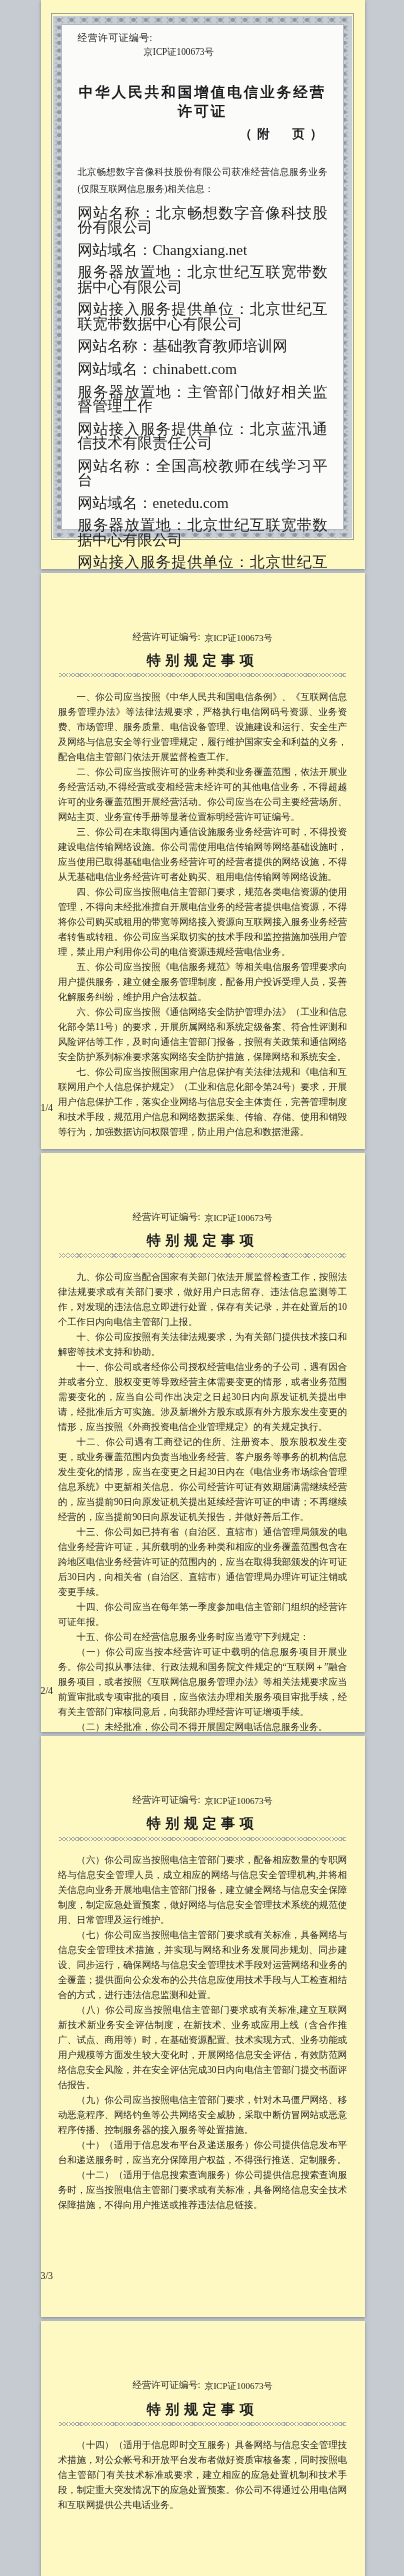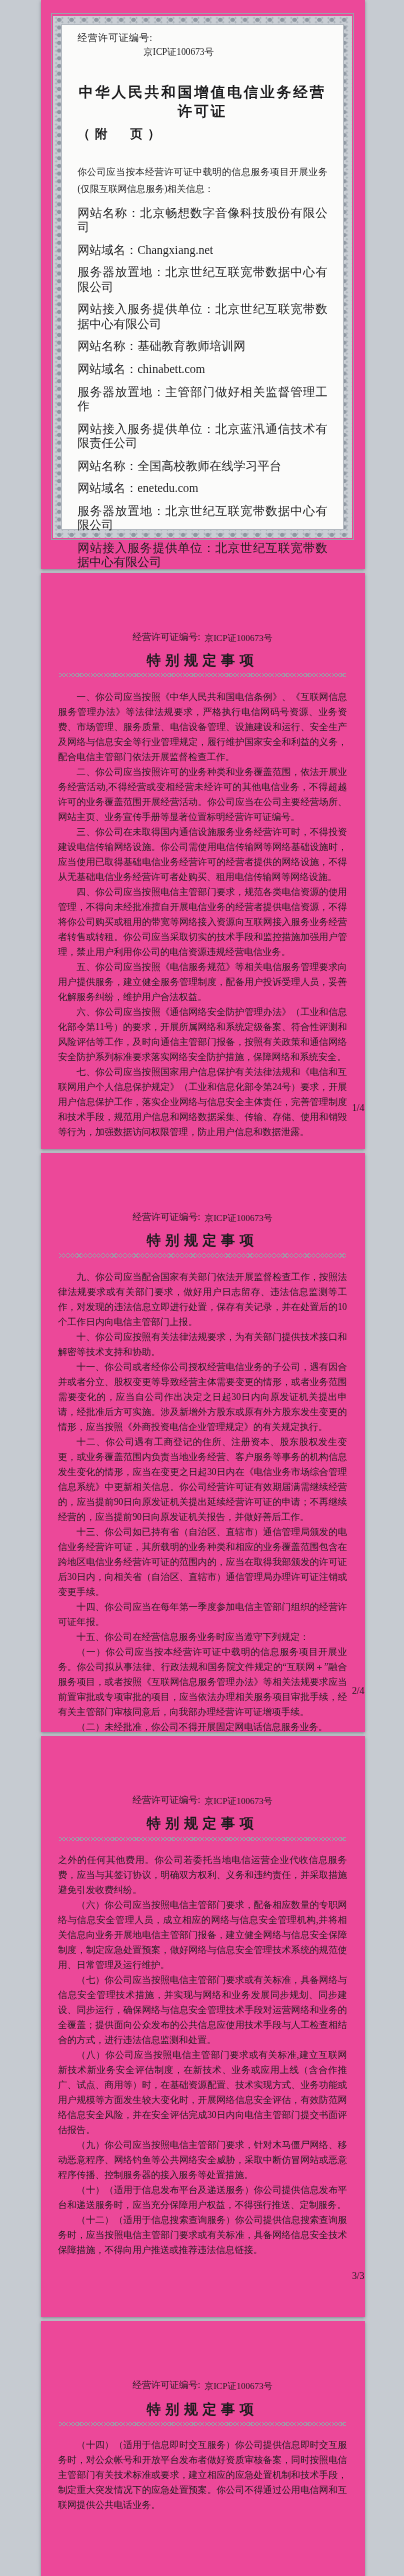--- a/index.html
+++ b/index.html
@@ -6,21 +6,21 @@
   body{
     width:405px;
     background:#c6cbd1;
     font-family:"Liberation Serif","DejaVu Serif",serif;
     color:#1c1c1e;
   }
   .page{
     position:relative;
     width:324px;
     margin:0 auto 4.1px auto;
-    background:#ec4899;
+    background:#fef9c3;
     box-shadow:0 1px 3.1px rgba(60,68,80,.5);
     box-sizing:border-box;
     overflow:hidden;
   }
   
   .page-cert{height:569px;}
   .cert-frame{
     position:absolute; top:13.4px; left:10.3px; right:10.3px; bottom:29px;
     border:0.5px solid #99a1aa;
     padding:1.5px;
@@ -46,35 +46,35 @@
   .cert-lic-label{font-size:9.8px;letter-spacing:0.5px;}
   .cert-lic-number{font-size:9.3px;margin:1px 0 0 66px;}
   .cert-title{
     text-align:center;
     font-size:14.4px;
     font-weight:700;
     letter-spacing:2.1px;
     margin-top:24px;
   }
   .cert-subtitle{
-    text-align:left;
+    text-align:right;
     font-size:12.4px;
     font-weight:700;
     letter-spacing:5.2px;
     margin-top:5.2px;
   }
   .cert-intro{
     font-size:9.3px;
     line-height:17px;
     margin-top:20.6px;
     text-align:justify;
   }
   .cert-lines{margin-top:8.2px;}
   .cert-line{
-    font-size:12px;
+    font-size:15px;
     line-height:14.4px;
     margin-bottom:8.2px;
     text-align:justify;
   }
   
   .page-sp{padding:58px 17.5px 0 17.5px;}
   .sp2{height:576px;}
   .sp3{height:579px;}
   .sp4{height:581px;}
   .sp5{height:548px;}
@@ -99,36 +99,36 @@
     font-size:9.3px;
     line-height:15px;
     margin:0;
     text-align:justify;
     text-indent:2em;
   }
   .para.cont{text-indent:0;}
   .pagenum{
     position:absolute;
     bottom:36px; left:0; right:0;
-    text-align:right;
+    text-align:left;
     font-size:9.8px;
   }
 </style>
 </head>
 <body>
 
 <div class="page page-cert">
   <div class="cert-frame">
     <div class="cert-band">
       <div class="cert-content">
         <div class="cert-lic-label">经营许可证编号:</div>
         <div class="cert-lic-number">京ICP证100673号</div>
         <div class="cert-title">中华人民共和国增值电信业务经营许可证</div>
         <div class="cert-subtitle">（附　页）</div>
-        <div class="cert-intro">你公司应当按本经营许可证中载明的信息服务项目开展业务(仅限互联网信息服务)相关信息：</div>
+        <div class="cert-intro">北京畅想数字音像科技股份有限公司获准经营信息服务业务(仅限互联网信息服务)相关信息：</div>
         <div class="cert-lines">
 
             <div class="cert-line">网站名称：北京畅想数字音像科技股份有限公司</div>
 
             <div class="cert-line">网站域名：Changxiang.net</div>
 
             <div class="cert-line">服务器放置地：北京世纪互联宽带数据中心有限公司</div>
 
             <div class="cert-line">网站接入服务提供单位：北京世纪互联宽带数据中心有限公司</div>
 
@@ -211,21 +211,20 @@
 </div>
 
 <div class="page page-sp sp4">
   <div class="lic-row">
     <span>经营许可证编号:</span><span class="num">京ICP证100673号</span>
   </div>
   <div class="sp-title">特别规定事项</div>
   <div class="zigzag"></div>
   <div>
 
-      <p class="para cont">之外的任何其他费用。你公司若委托当地电信运营企业代收信息服务费，应当与其签订协议，明确双方权利、义务和违约责任，并采取措施避免引发收费纠纷。</p>
 
       <p class="para">（六）你公司应当按照电信主管部门要求，配备相应数量的专职网络与信息安全管理人员，成立相应的网络与信息安全管理机构,并将相关信息向业务开展地电信主管部门报备，建立健全网络与信息安全保障制度，制定应急处置预案，做好网络与信息安全管理技术系统的规范使用、日常管理及运行维护。</p>
 
       <p class="para">（七）你公司应当按照电信主管部门要求或有关标准，具备网络与信息安全管理技术措施，并实现与网络和业务发展同步规划、同步建设、同步运行，确保网络与信息安全管理技术手段对运营网络和业务的全覆盖；提供面向公众发布的公共信息应使用技术手段与人工检查相结合的方式，进行违法信息监测和处置。</p>
 
       <p class="para">（八）你公司应当按照电信主管部门要求或有关标准,建立互联网新技术新业务安全评估制度，在新技术、业务或应用上线（含合作推广、试点、商用等）时，在基础资源配置、技术实现方式、业务功能或用户规模等方面发生较大变化时，开展网络信息安全评估，有效防范网络信息安全风险，并在安全评估完成30日内向电信主管部门提交书面评估报告。</p>
 
       <p class="para">（九）你公司应当按照电信主管部门要求，针对木马僵尸网络、移动恶意程序、网络钓鱼等公共网络安全威胁，采取中断仿冒网站或恶意程序传播、控制服务器的接入服务等处置措施。</p>
 
       <p class="para">（十）（适用于信息发布平台及递送服务）你公司提供信息发布平台和递送服务时，应当充分保障用户权益，不得强行推送、定制服务。</p>
@@ -239,17 +238,17 @@
 
 <div class="page page-sp sp5">
   <div class="lic-row">
     <span>经营许可证编号:</span><span class="num">京ICP证100673号</span>
   </div>
   <div class="sp-title">特别规定事项</div>
   <div class="zigzag"></div>
   <div>
 
 
-      <p class="para">（十四）（适用于信息即时交互服务）你公司提供信息即时交互服务时，对公众帐号和开放平台发布者做好资质审核备案，同时按照电信主管部门有关技术标准或要求，建立相应的应急处置机制和技术手段，制定重大突发情况下的应急处置预案。你公司不得通过公用电信网和互联网提供公共电话业务。</p>
+      <p class="para">（十四）（适用于信息即时交互服务）具备网络与信息安全管理技术措施，对公众帐号和开放平台发布者做好资质审核备案，同时按照电信主管部门有关技术标准或要求，建立相应的应急处置机制和技术手段，制定重大突发情况下的应急处置预案。你公司不得通过公用电信网和互联网提供公共电话业务。</p>
     </div>
 
 </div>
 
 
 </body></html>

